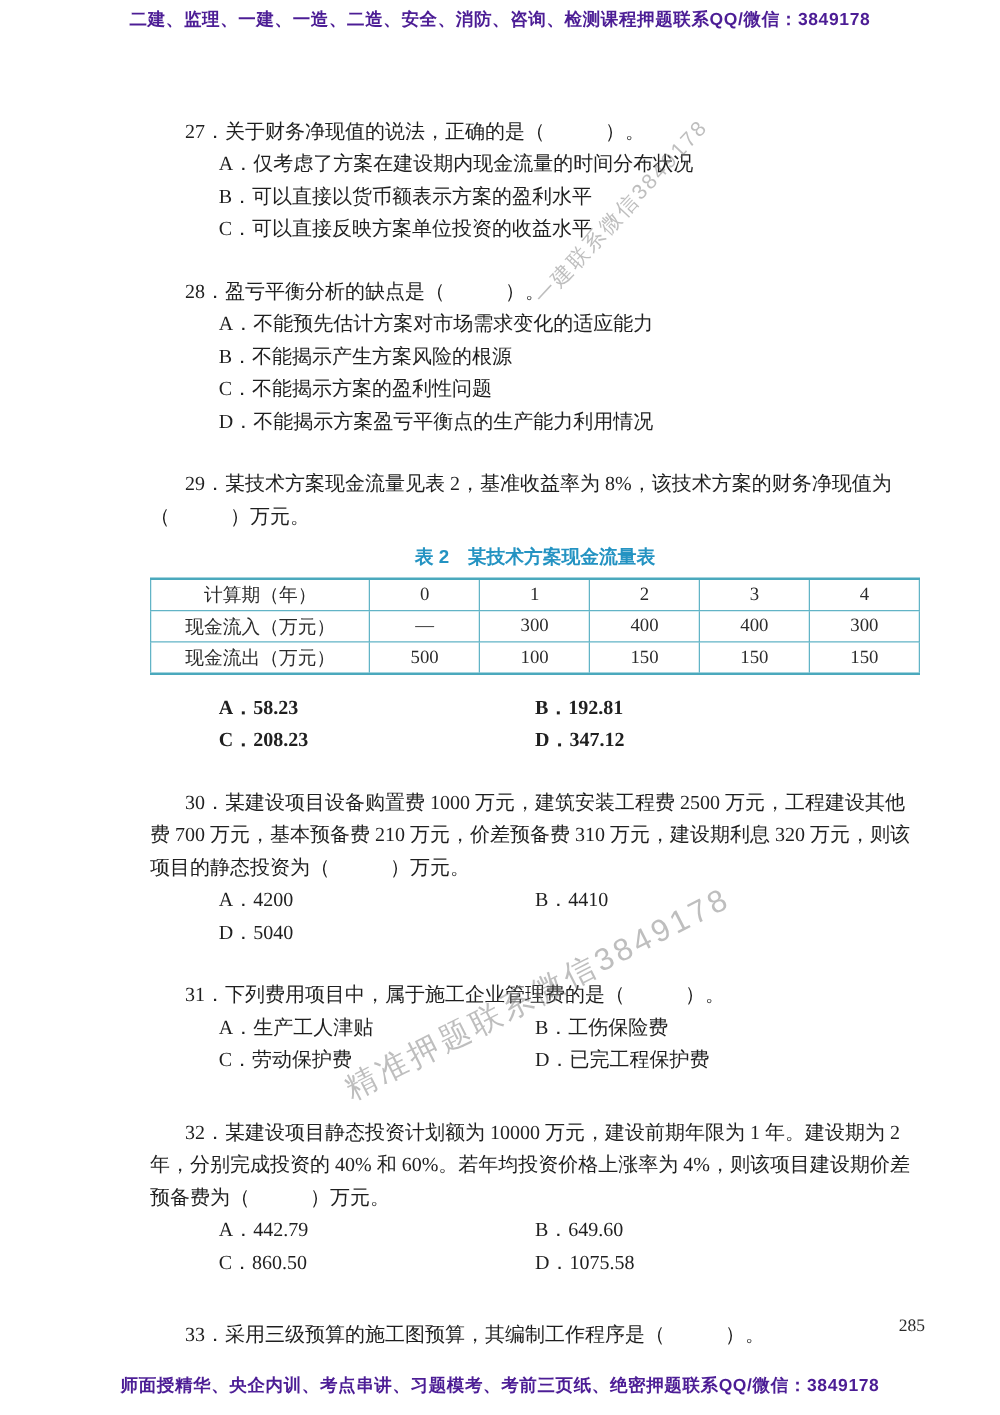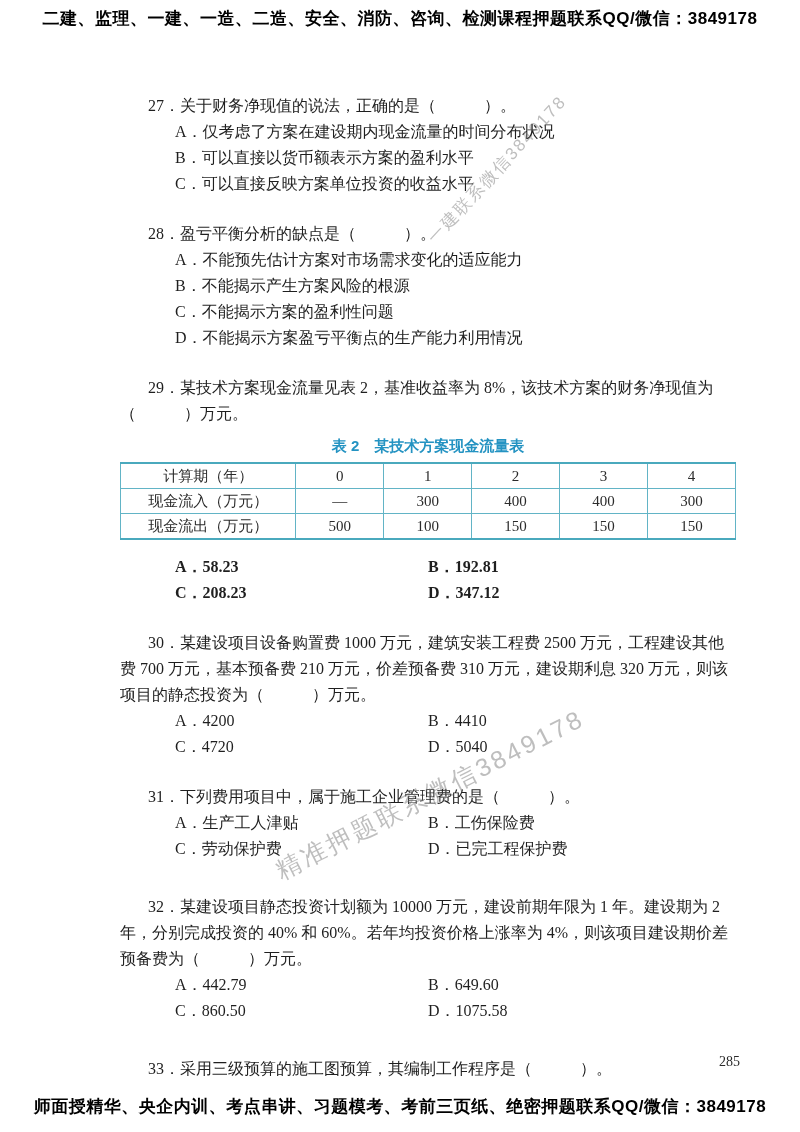--- a/index.html
+++ b/index.html
@@ -7,24 +7,24 @@
     width:800px; height:1132px;
     background:#ffffff;
     font-family:"Liberation Serif","DejaVu Serif",serif;
     color:#1f1f1f;
     position:relative;
     overflow:hidden;
   }
   .promo {
     position:absolute; left:0; right:0;
     text-align:center;
-    color:#000000;
+    color:#4c1d95;
     font-family:"Liberation Sans","DejaVu Sans",sans-serif;
     font-weight:bold;
-    font-size:17px;
+    font-size:14px;
     letter-spacing:0.5px;
   }
   .promo.top { top:7px; }
   .promo.bottom { bottom:14px; }
 
   .content {
     position:absolute;
     top:82px; left:120px; width:616px;
     font-size:16px; line-height:26px;
   }
@@ -152,21 +152,20 @@
       <p>C．208.23</p>
       <p>D．347.12</p>
     </div>
   </div>
 
   <div class="q">
     <p class="stem">30．某建设项目设备购置费 1000 万元，建筑安装工程费 2500 万元，工程建设其他费 700 万元，基本预备费 210 万元，价差预备费 310 万元，建设期利息 320 万元，则该项目的静态投资为（　　　）万元。</p>
     <div class="opts-grid">
       <p>A．4200</p>
       <p>B．4410</p>
-      <p>C．4720</p>
       <p>D．5040</p>
     </div>
   </div>
 
   <div class="q">
     <p class="stem">31．下列费用项目中，属于施工企业管理费的是（　　　）。</p>
     <div class="opts-grid">
       <p>A．生产工人津贴</p>
       <p>B．工伤保险费</p>
       <p>C．劳动保护费</p>

